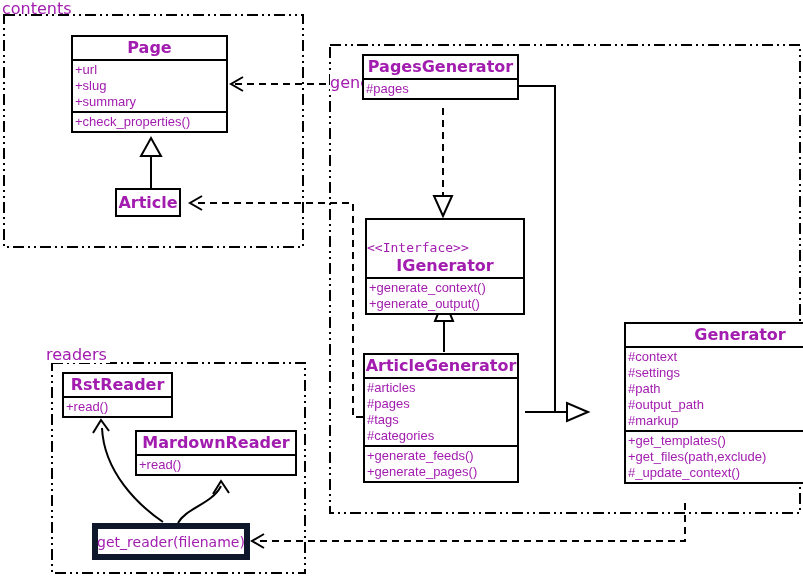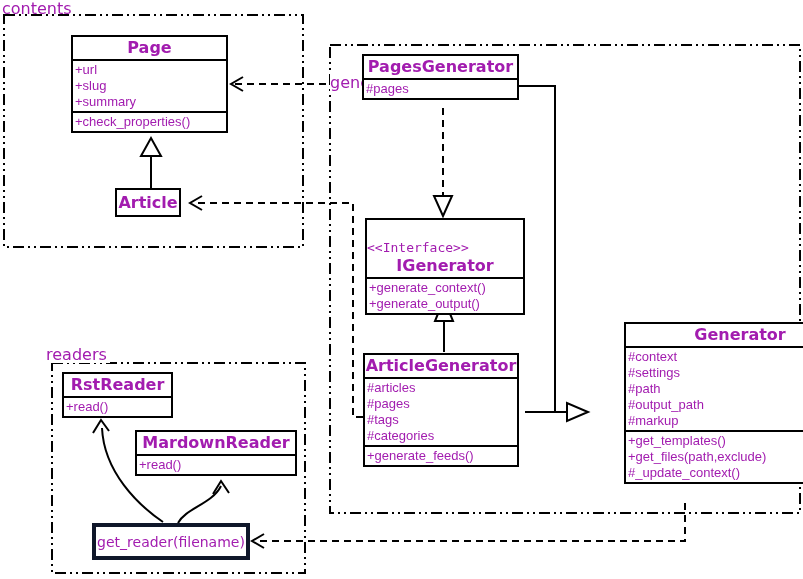--- a/index.html
+++ b/index.html
@@ -42,21 +42,21 @@
     border-top: 2px solid #000;
     font-family: Liberation Sans, sans-serif;
     font-size: 13px;
     line-height: 16px;
     padding: 1px 2px;
     white-space: nowrap;
     overflow: hidden;
   }
   .uml-plain {
     position: absolute;
-    border: 4px solid #0f172a;
+    border: 6px solid #0f172a;
     background: #fff;
     box-sizing: border-box;
     display: flex;
     align-items: center;
     justify-content: center;
     font-size: 14px;
     white-space: nowrap;
   }
   .pkg-label {
     position: absolute;
@@ -164,20 +164,21 @@
   <div class="uml-class" style="left:363px; top:353px; width:156px;">
     <div class="uml-title">ArticleGenerator</div>
     <div class="uml-comp">
       <div>#articles</div>
       <div>#pages</div>
       <div>#tags</div>
       <div>#categories</div>
     </div>
     <div class="uml-comp">
       <div>+generate_feeds()</div>
+      <div>+generate_pages()</div>
     </div>
   </div>
 
   <div class="uml-class" style="left:624px; top:322px; width:232px;">
     <div class="uml-title">Generator</div>
     <div class="uml-comp">
       <div>#context</div>
       <div>#settings</div>
       <div>#path</div>
       <div>#output_path</div>

